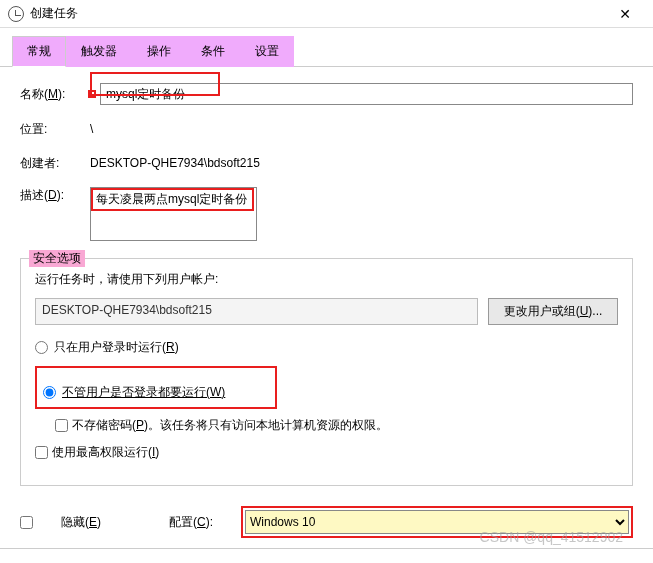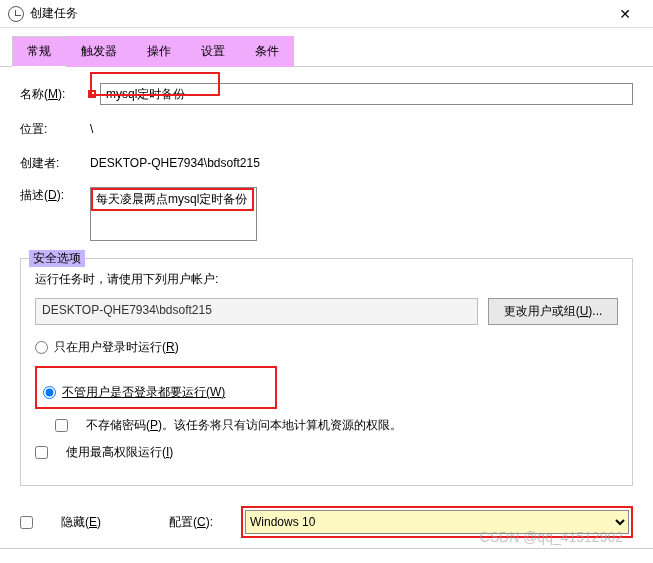--- a/index.html
+++ b/index.html
@@ -20,28 +20,28 @@
     .form-label { width: 70px; flex-shrink: 0; }
     .form-label u { text-decoration: underline; }
     .text-input { flex: 1; border: 1px solid #888; padding: 3px 5px; font-family: inherit; font-size: 12px; height: 22px; }
     .textarea { flex: 1; border: 1px solid #888; padding: 3px 5px; font-family: inherit; font-size: 12px; height: 54px; resize: none; }
     .static-text { padding: 3px 0; }
     
     .red-box-name { border: 2px solid #e91e1e; padding: 2px; margin: -2px; }
     .desc-wrap { position: relative; flex: 1; }
     
     .fieldset { border: 1px solid #ccc; padding: 12px 14px 14px 14px; margin-top: 6px; position: relative; }
-    .fieldset-legend { position: absolute; top: -9px; left: 8px; background: #c4b5fd; padding: 0 4px; }
+    .fieldset-legend { position: absolute; top: -9px; left: 8px; background: #f9a8d4; padding: 0 4px; }
     .help-text { margin-bottom: 10px; }
     .user-row { display: flex; gap: 10px; margin-bottom: 14px; }
     .user-display { flex: 1; border: 1px solid #bbb; background: #f4f4f4; padding: 4px 6px; color: #333; }
     .btn { border: 1px solid #999; background: #e8e8e8; padding: 4px 10px; cursor: pointer; font-family: inherit; font-size: 12px; min-width: 60px; }
     .radio-row { display: flex; align-items: center; gap: 6px; margin-bottom: 10px; }
     .radio-row.boxed { border: 2px solid #e91e1e; padding: 16px 50px 6px 6px; width: fit-content; margin-bottom: 8px; text-decoration: underline; }
-    .checkbox-row { display: flex; align-items: center; gap: 18px; margin-bottom: 10px; }
+    .checkbox-row { display: flex; align-items: center; gap: 4px; margin-bottom: 10px; }
     .indent { margin-left: 20px; }
     
     .bottom-row { display: flex; align-items: center; padding: 10px 20px; gap: 28px; }
     .config-select-wrap { flex: 1; border: 2px solid #e91e1e; padding: 2px; }
     .config-select { width: 100%; border: 1px solid #888; padding: 3px 0; font-family: inherit; font-size: 12px; background: #fef9c3; }
     
     .footer { border-top: 1px solid #ccc; padding: 10px 20px; display: flex; justify-content: flex-end; gap: 8px; }
     .watermark { position: absolute; bottom: 18px; right: 30px; color: rgba(160,160,160,0.6); font-size: 14px; pointer-events: none; }
     
     input[type=radio], input[type=checkbox] { cursor: pointer; }
@@ -57,22 +57,22 @@
   </div>
   <div class="close-btn">
     <span>✕</span>
   </div>
 </div>
 
 <div class="tabs">
   <div class="tab active">常规</div>
   <div class="tab">触发器</div>
   <div class="tab">操作</div>
+  <div class="tab">条件</div>
   <div class="tab">设置</div>
-  <div class="tab">条件</div>
 </div>
 
 <div class="content">
   <div class="form-row">
     <div class="form-label"><span>名称(<u>M</u>):</span></div>
     <div class="red-box-name" style="flex:0 0 auto;"></div>
     <input class="text-input" type="text" style="margin-left: 6px;" value="mysql定时备份">
   </div>
   <div style="position:absolute; top:72px; left:90px; border:2px solid #e91e1e; width:130px; height:24px; pointer-events:none;"></div>
 

